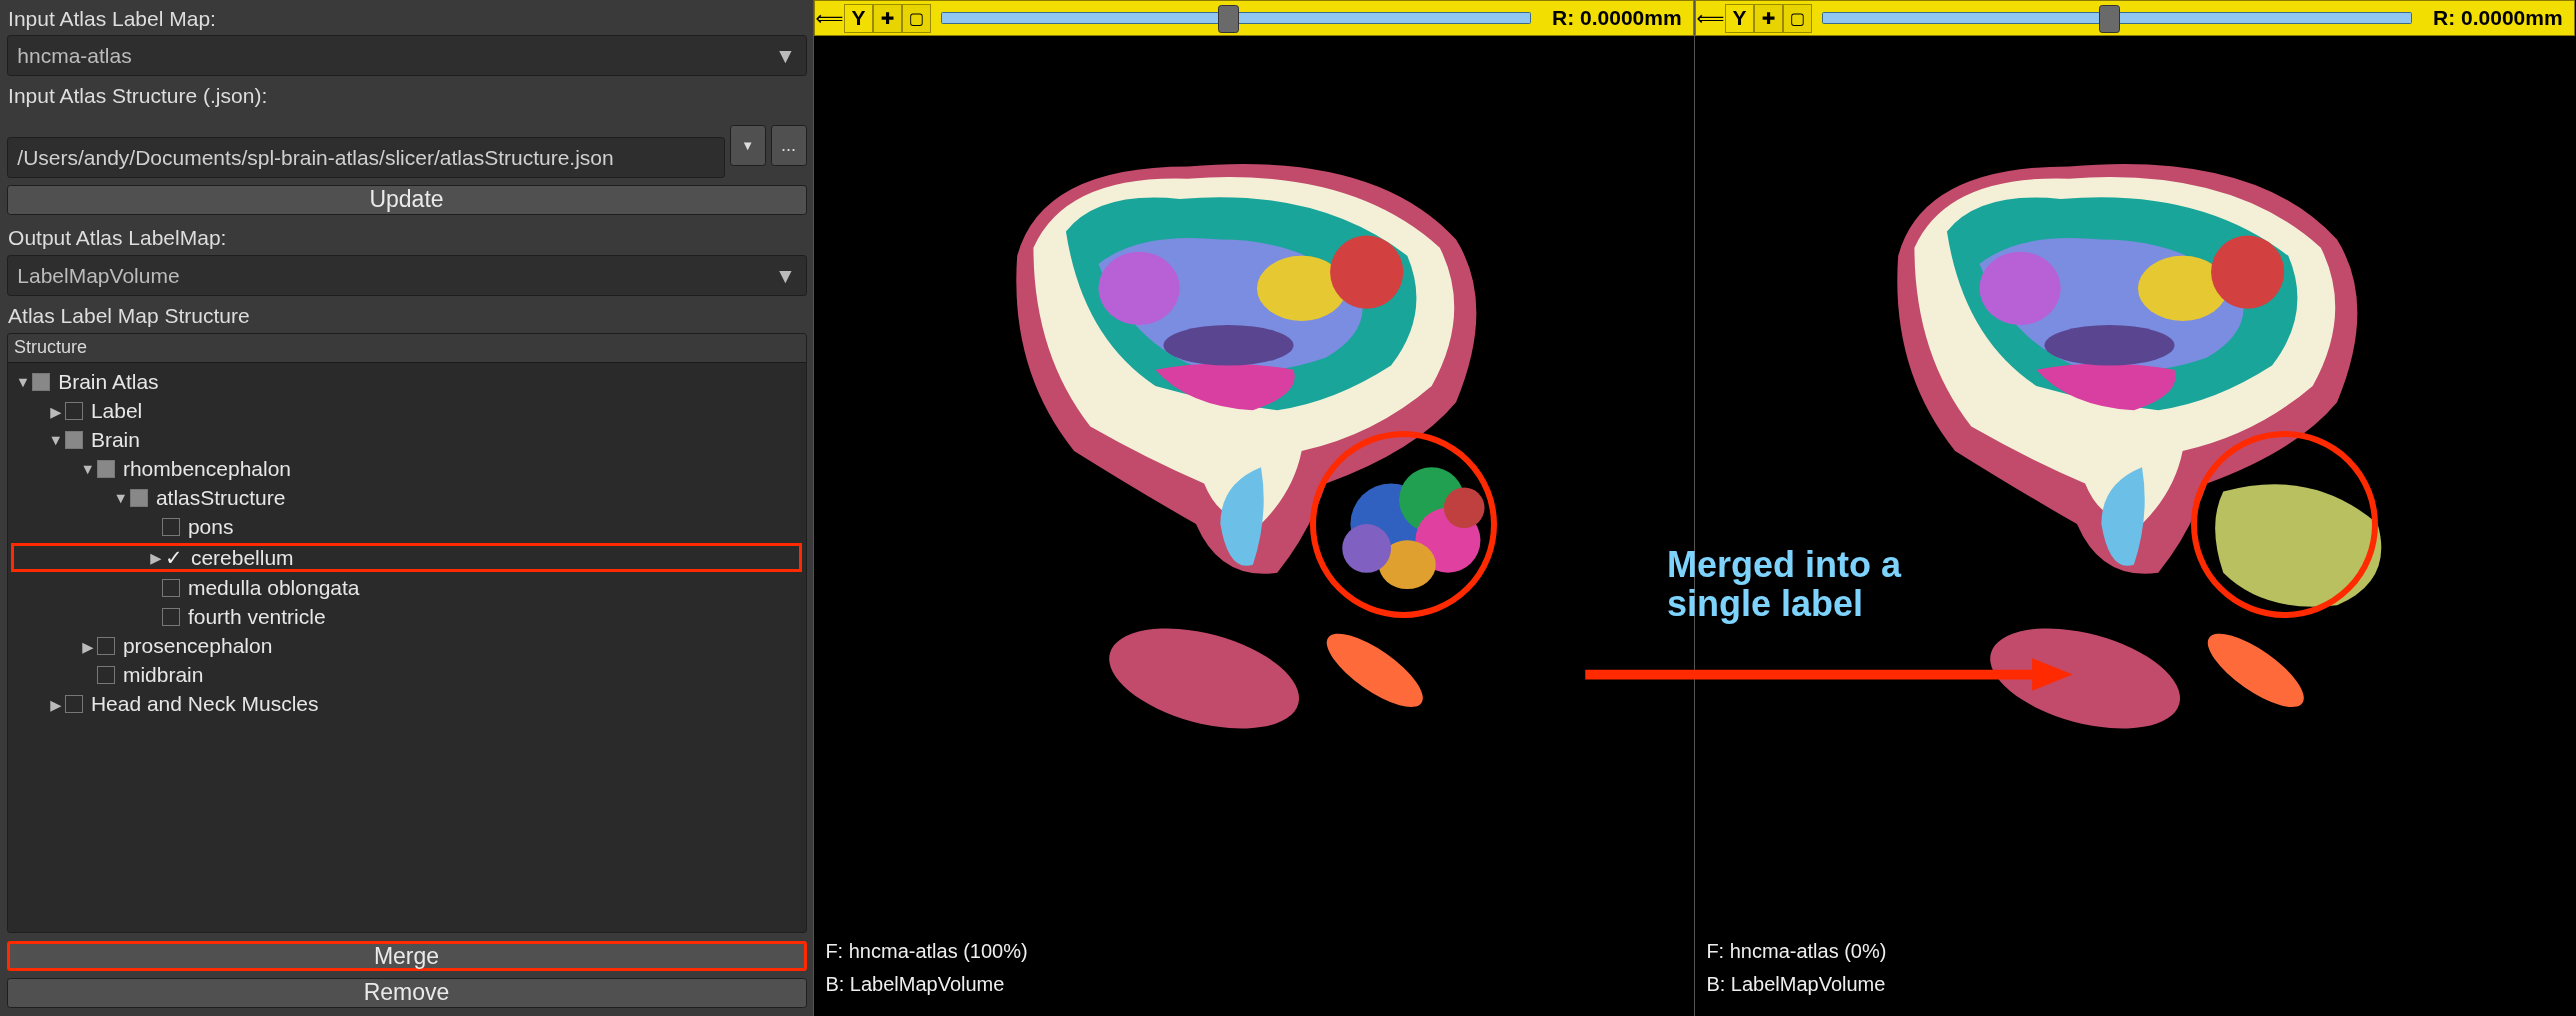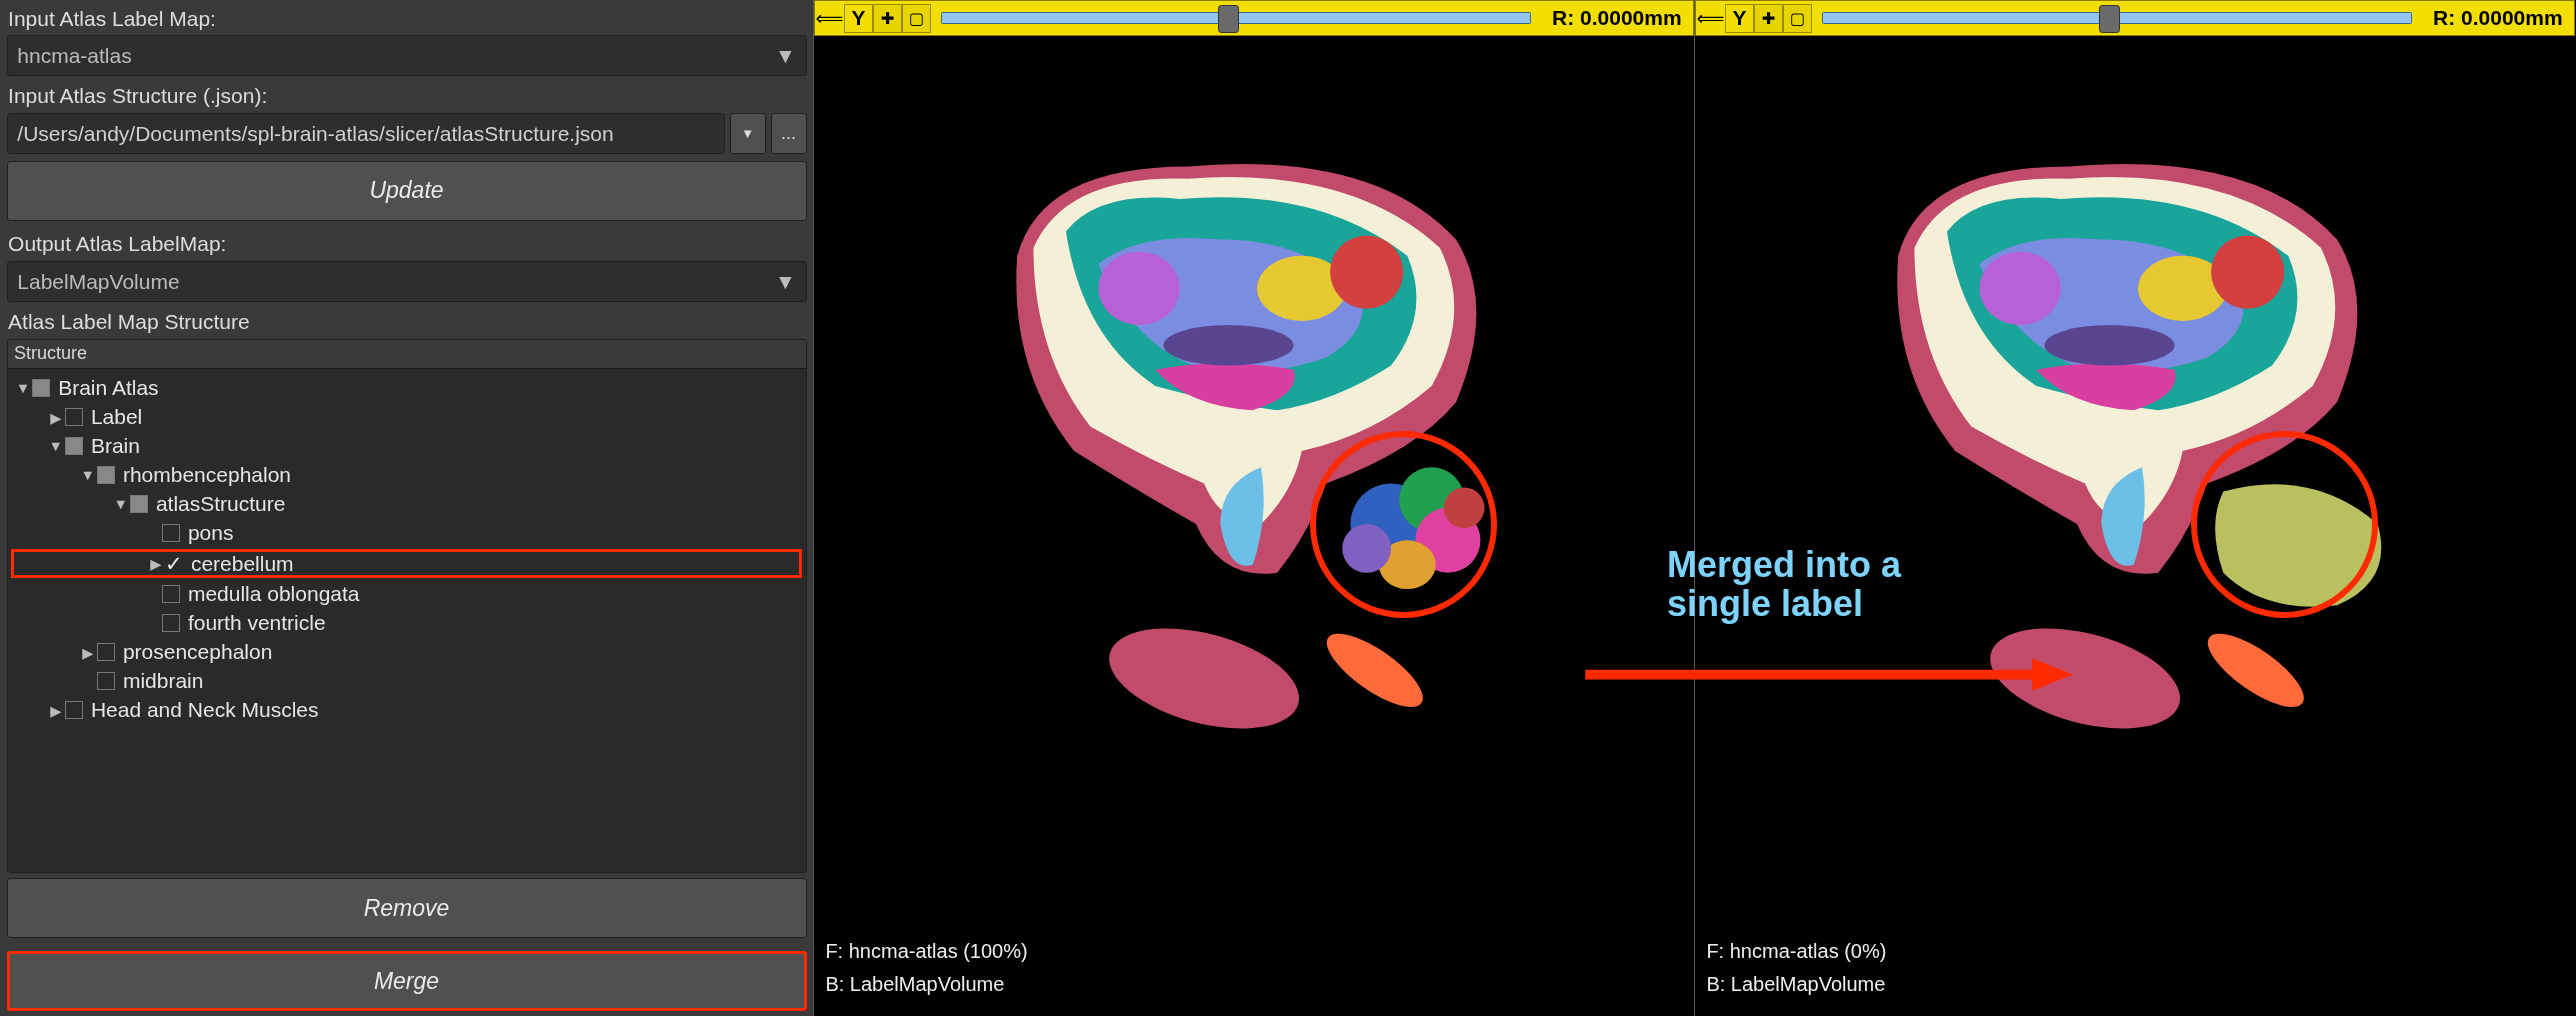--- a/index.html
+++ b/index.html
@@ -4,24 +4,24 @@
 <style>
   *{margin:0;padding:0;box-sizing:border-box;font-family:Arial,Helvetica,sans-serif;}
   body{background:#000;color:#e6e6e6;font-size:21px;overflow:hidden;width:2576px;height:1016px;position:relative;}
   .app{display:flex;width:2576px;height:1016px;}
   .panel{width:813px;height:1016px;background:#3a3a3a;display:flex;flex-direction:column;}
   .lbl{font-size:21px;color:#ddd;padding:6.5px 8.1px 3.3px 8.1px;background:#3a3a3a;border-radius:11px;}
   .select{display:flex;align-items:center;justify-content:space-between;background:#2e2e2e;border:0.8px solid #1e1e1e;margin:1.6px 6.5px;height:41px;border-radius:3.3px;}
   .select span{color:#bbb;padding:0 9.8px;font-size:21px;}
   .chev{color:#999;font-size:14.6px;padding-right:8.1px;}
   .row{display:flex;align-items:center;gap:4.9px;margin:1.6px 6.5px;}
-  .txtbox{flex:1;background:#2e2e2e;border:0.8px solid #1e1e1e;height:41px;border-radius:3.3px;display:flex;align-items:center;}
+  .txtbox{flex:1;background:#2e2e2e;border:0.8px solid #1e1e1e;height:41px;border-radius:3.3px;display:flex;align-items:center;margin-top:24px;}
   .txtbox span{color:#d0d0d0;padding:0 9.8px;font-size:21px;white-space:nowrap;overflow:hidden;text-overflow:ellipsis;}
   .smallbtn{width:36px;height:41px;background:#505050;border:0.8px solid #1e1e1e;border-radius:3.3px;color:#ddd;display:flex;align-items:center;justify-content:center;font-size:18px;}
-  .btn{background:#505050;border:0.8px solid #1e1e1e;border-radius:3.3px;height:60px;margin:4.9px 6.5px;color:#eaeaea;font-size:23px;display:flex;align-items:center;justify-content:center;font-style:italic;}
+  .btn{background:#505050;border:0.8px solid #1e1e1e;border-radius:3.3px;height:30px;margin:4.9px 6.5px;color:#eaeaea;font-size:23px;display:flex;align-items:center;justify-content:center;}
   .btn-hl{border:3.3px solid #ff2a00;}
   .tree-wrap{flex:1;background:#2a2a2a;margin:1.6px 6.5px 3.3px 6.5px;border:0.8px solid #1e1e1e;border-radius:3.3px;overflow:hidden;display:flex;flex-direction:column;}
   .tree-head{font-size:18px;color:#d8d8d8;padding:3.3px 6.5px;background:#3a3a3a;border-bottom:0.8px solid #1a1a1a;}
   .tree{flex:1;padding:4.9px 3.3px;background:#2a2a2a;overflow:auto;}
   .node{display:flex;align-items:center;height:29px;font-size:21px;color:#e6e6e6;}
   .arrow{width:18px;text-align:center;color:#bbb;font-size:14.6px;}
   .cbox{width:18px;height:18px;border:0.8px solid #777;background:#2a2a2a;margin-right:8.1px;flex-shrink:0;}
   .cbox.filled{background:#888;}
   .node.hl{border:3.3px solid #ff2a00;margin:1.6px 0;}
 
@@ -137,25 +137,25 @@
             <span>midbrain</span>
           </div>
         <div class="node" style="padding-left:36px">
             <span class="arrow">▶</span>
             <span class="cbox"></span>
             <span>Head and Neck Muscles</span>
           </div>
       </div>
     </div>
 
+    <div class="btn btn-hl">
+        <span>Merge</span>
+      </div>
     <div class="btn" style="margin-top:1.6px;margin-bottom:8.1px;">
         <span>Remove</span>
-      </div>
-    <div class="btn btn-hl">
-        <span>Merge</span>
       </div>
   </div>
 
   <div class="view">
     <div class="topbar">
       <div class="tb-back">⟸</div>
       <div class="tb-y">
           <span>Y</span>
         </div>
       <div class="tb-icon">✚</div>

